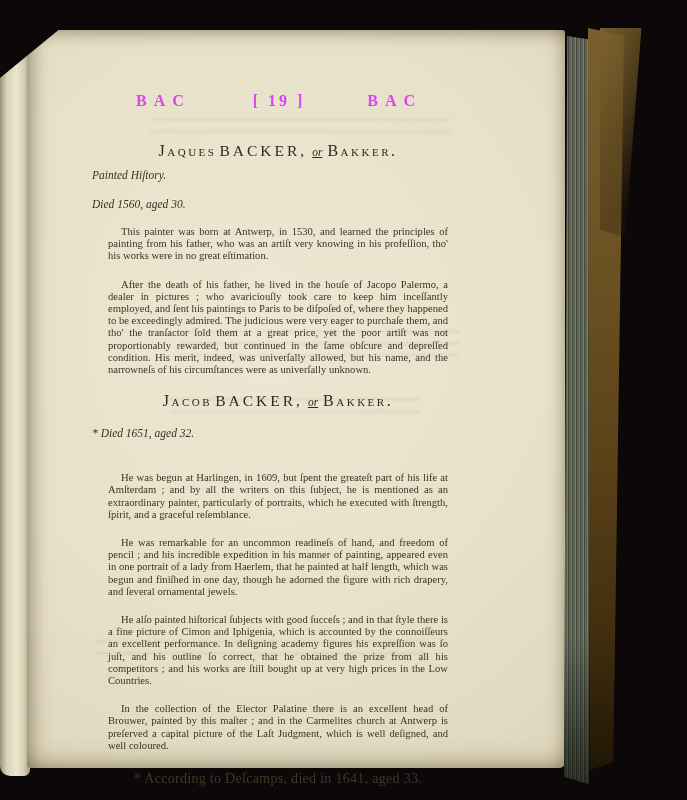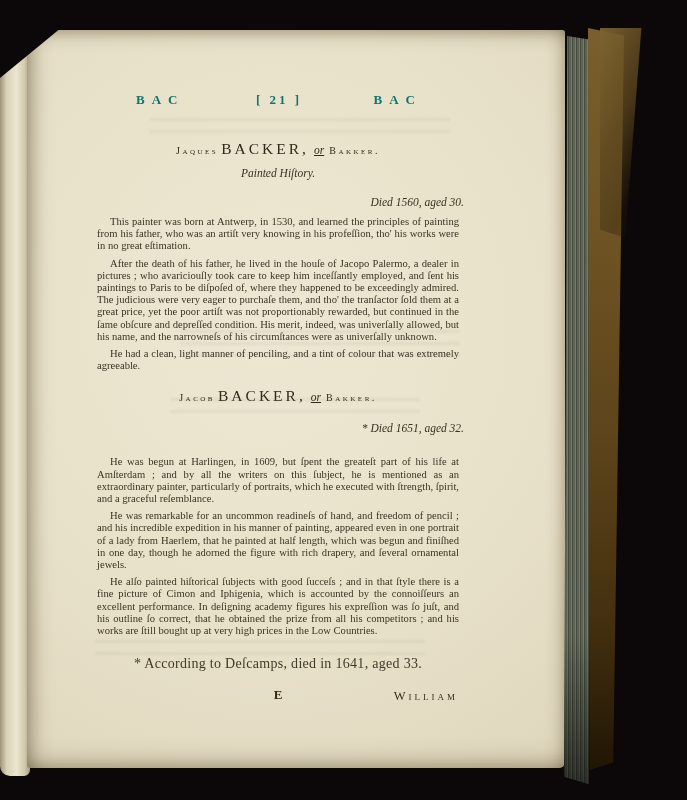--- a/index.html
+++ b/index.html
@@ -60,44 +60,44 @@
 
   
   .text-area {
     position: absolute; left: 92px; top: 92px; width: 372px;
     color: #3a2f21;
   }
   .running-header {
     display: flex; justify-content: space-between; align-items: baseline;
     padding: 0 42px 0 44px;
     margin-bottom: 32px;
-    font-size: 13px; font-weight: bold; color: #0f766e;
+    font-size: 16px; font-weight: bold; color: #d946ef;
   }
   .running-header .hdr-txt { letter-spacing: 7px; }
   .running-header .pg-num { letter-spacing: 3px; font-weight: bold; }
 
   .entry-heading {
     margin: 0 0 9px 0; text-align: center;
     font-weight: normal; color: #33281a;
     font-size: 12px;
   }
-  .entry-heading .sc { font-variant: small-caps; font-size: 10px; letter-spacing: 2.5px; }
+  .entry-heading .sc { font-variant: small-caps; font-size: 16px; letter-spacing: 2.5px; }
   .entry-heading .caps { font-size: 15.5px; letter-spacing: 3px; text-align: right; }
   .entry-heading .conj { font-style: italic; font-size: 11.5px; letter-spacing: 0; margin: 0 2px; text-decoration: underline; }
 
   .subtitle {
-    margin: 0 0 8px 0; text-align: center;
+    margin: 0 0 8px 0; text-align: left;
     font-style: italic; font-size: 11.5px; color: #3b3022;
   }
   .death-line {
-    margin: 17px 0 8px 0; text-align: right;
+    margin: 17px 0 8px 0; text-align: left;
     font-style: italic; font-size: 11.5px; color: #3b3022;
   }
   .body-par {
-    margin: 5px; text-indent: 13px; text-align: justify;
+    margin: 16px; text-indent: 13px; text-align: justify;
     font-size: 10.6px; line-height: 12.2px; color: #3d3224;
   }
   .entry-2 { margin-top: 15px; }
   .gap-sm { height: 9px; }
 
   .footnote {
     margin-top: 19px; text-align: center;
     font-size: 14px; color: #42372a; letter-spacing: 0.3px;
   }
   .sig-row {
@@ -124,47 +124,47 @@
 
 <div class="bleed" style="left:150px; top:118px; width:300px; height:22px;"></div>
 <div class="bleed" style="left:180px; top:330px; width:280px; height:26px;"></div>
 <div class="bleed" style="left:170px; top:398px; width:250px; height:18px;"></div>
 <div class="bleed" style="left:95px; top:640px; width:330px; height:24px;"></div>
 
 <div class="text-area">
 
   <div class="running-header">
     <span class="hdr-txt">BAC</span>
-    <span class="pg-num">[ 21 ]</span>
+    <span class="pg-num">[ 19 ]</span>
     <span class="hdr-txt">BAC</span>
   </div>
 
   <h2 class="entry-heading">
     <span class="sc">Jaques</span>
     <span class="caps">BACKER,</span>
     <span class="conj">or</span>
     <span class="sc">Bakker.</span>
   </h2>
   <div class="subtitle">Painted Hiſtory.</div>
   <div class="death-line">Died 1560, aged 30.</div>
   <p class="body-par">This painter was born at Antwerp, in 1530, and learned the principles of painting from his father, who was an artiſt very knowing in his profeſſion, tho' his works were in no great eſtimation.</p>
   <p class="body-par">After the death of his father, he lived in the houſe of Jacopo Palermo, a dealer in pictures ; who avariciouſly took care to keep him inceſſantly employed, and ſent his paintings to Paris to be diſpoſed of, where they happened to be exceedingly admired.  The judicious were very eager to purchaſe them, and tho' the tranſactor ſold them at a great price, yet the poor artiſt was not proportionably rewarded, but continued in the ſame obſcure and depreſſed condition. His merit, indeed, was univerſally allowed, but his name, and the narrowneſs of his circumſtances were as univerſally unknown.</p>
-  <p class="body-par">He had a clean, light manner of penciling, and a tint of colour that was extremely agreeable.</p>
 
   <h2 class="entry-heading entry-2">
     <span class="sc">Jacob</span>
     <span class="caps">BACKER,</span>
     <span class="conj">or</span>
     <span class="sc">Bakker.</span>
   </h2>
   <div class="death-line">* Died 1651, aged 32.</div>
   <div class="gap-sm"></div>
   <p class="body-par">He was begun at Harlingen, in 1609, but ſpent the greateſt part of his life at Amſterdam ; and by all the writers on this ſubject, he is mentioned as an extraordinary painter, particularly of portraits, which he executed with ſtrength, ſpirit, and a graceful reſemblance.</p>
   <p class="body-par">He was remarkable for an uncommon readineſs of hand, and freedom of pencil ; and his incredible expedition in his manner of painting, appeared even in one portrait of a lady from Haerlem, that he painted at half length, which was begun and finiſhed in one day, though he adorned the figure with rich drapery, and ſeveral ornamental jewels.</p>
   <p class="body-par">He alſo painted hiſtorical ſubjects with good ſucceſs ; and in that ſtyle there is a fine picture of Cimon and Iphigenia, which is accounted by the connoiſſeurs an excellent performance.   In deſigning academy figures his expreſſion was ſo juſt, and his outline ſo correct, that he obtained the prize from all his competitors ; and his works are ſtill bought up at very high prices in the Low Countries.</p>
+  <p class="body-par">In the collection of the Elector Palatine there is an excellent head of Brouwer, painted by this maſter ; and in the Carmelites church at Antwerp is preſerved a capital picture of the Laſt Judgment, which is well deſigned, and well coloured.</p>
 
   <div class="footnote">* According to Deſcamps, died in 1641, aged 33.</div>
 
   <div class="sig-row">
     <span class="sig-mark">E</span>
     <span class="catchword">William</span>
   </div>
 
 </div>
 

